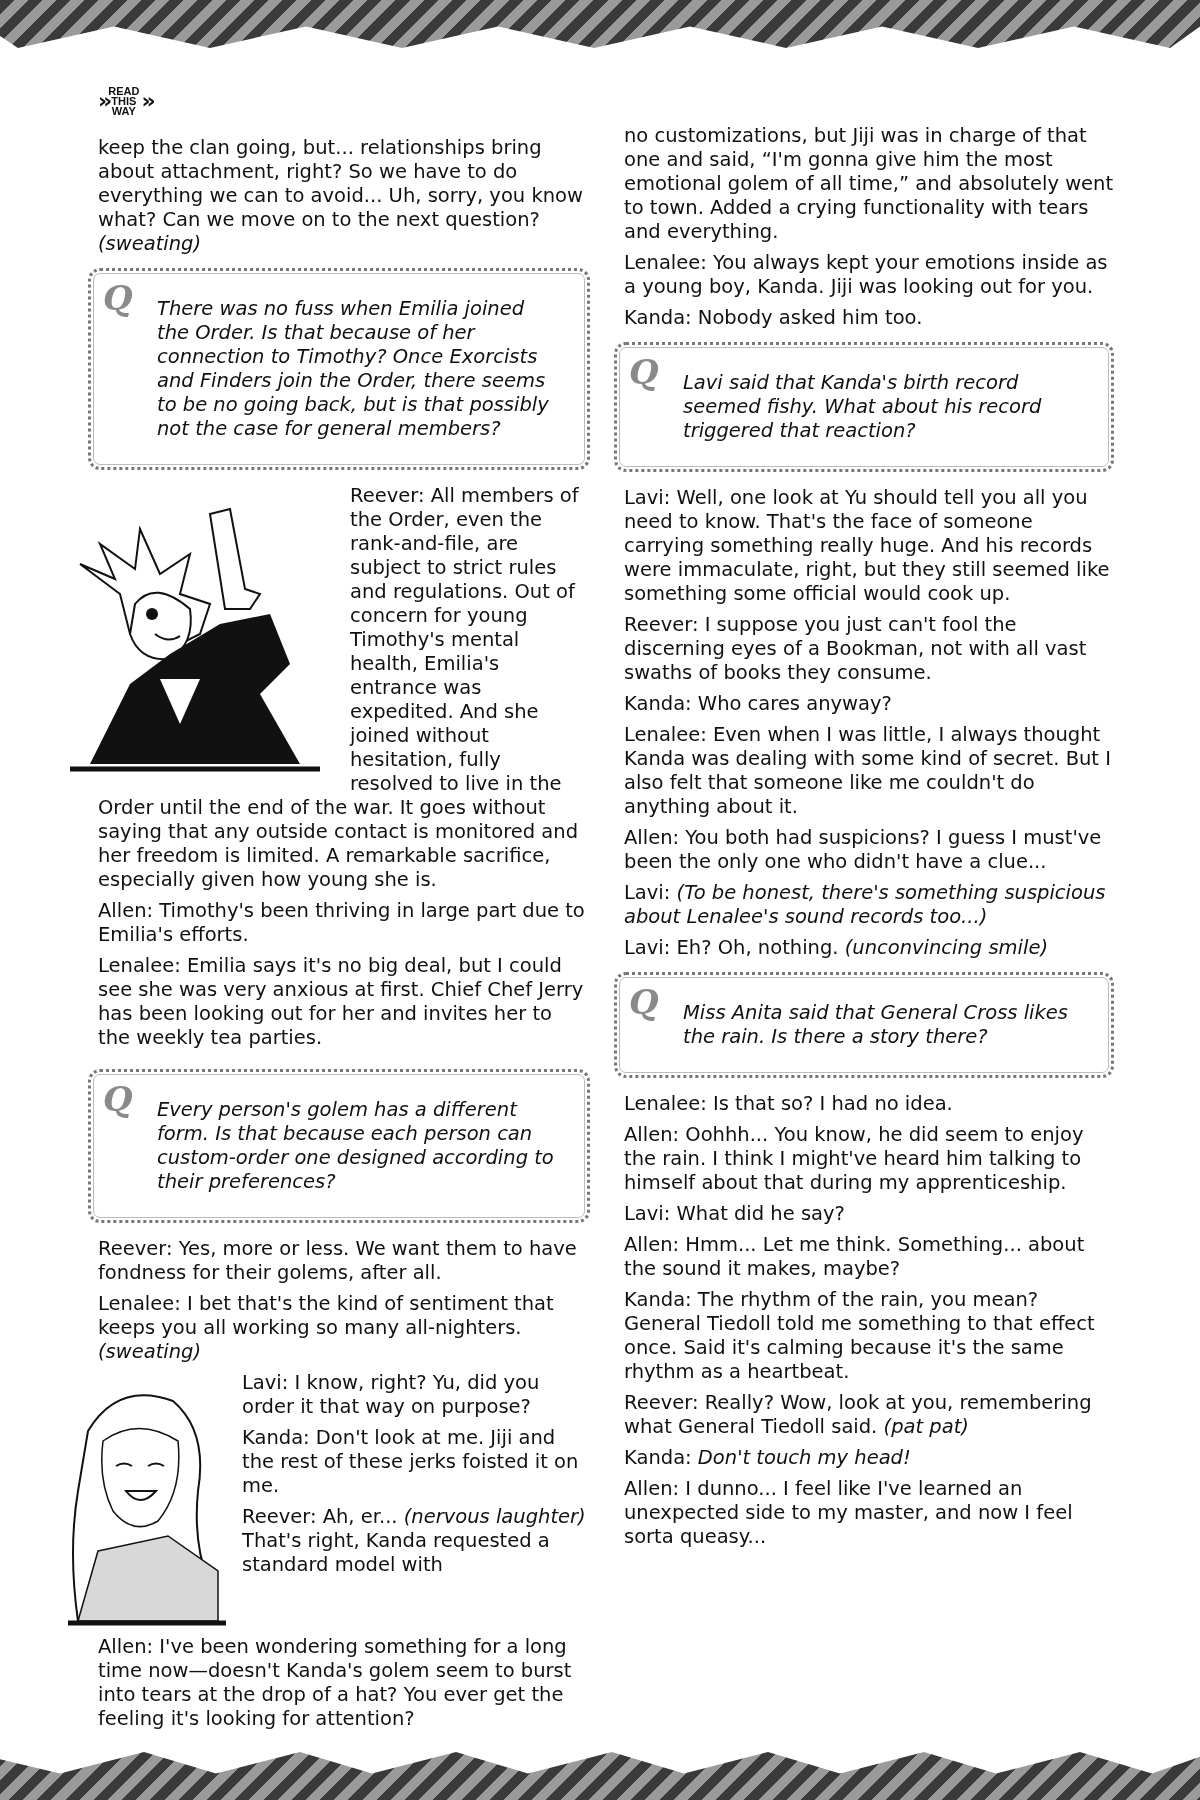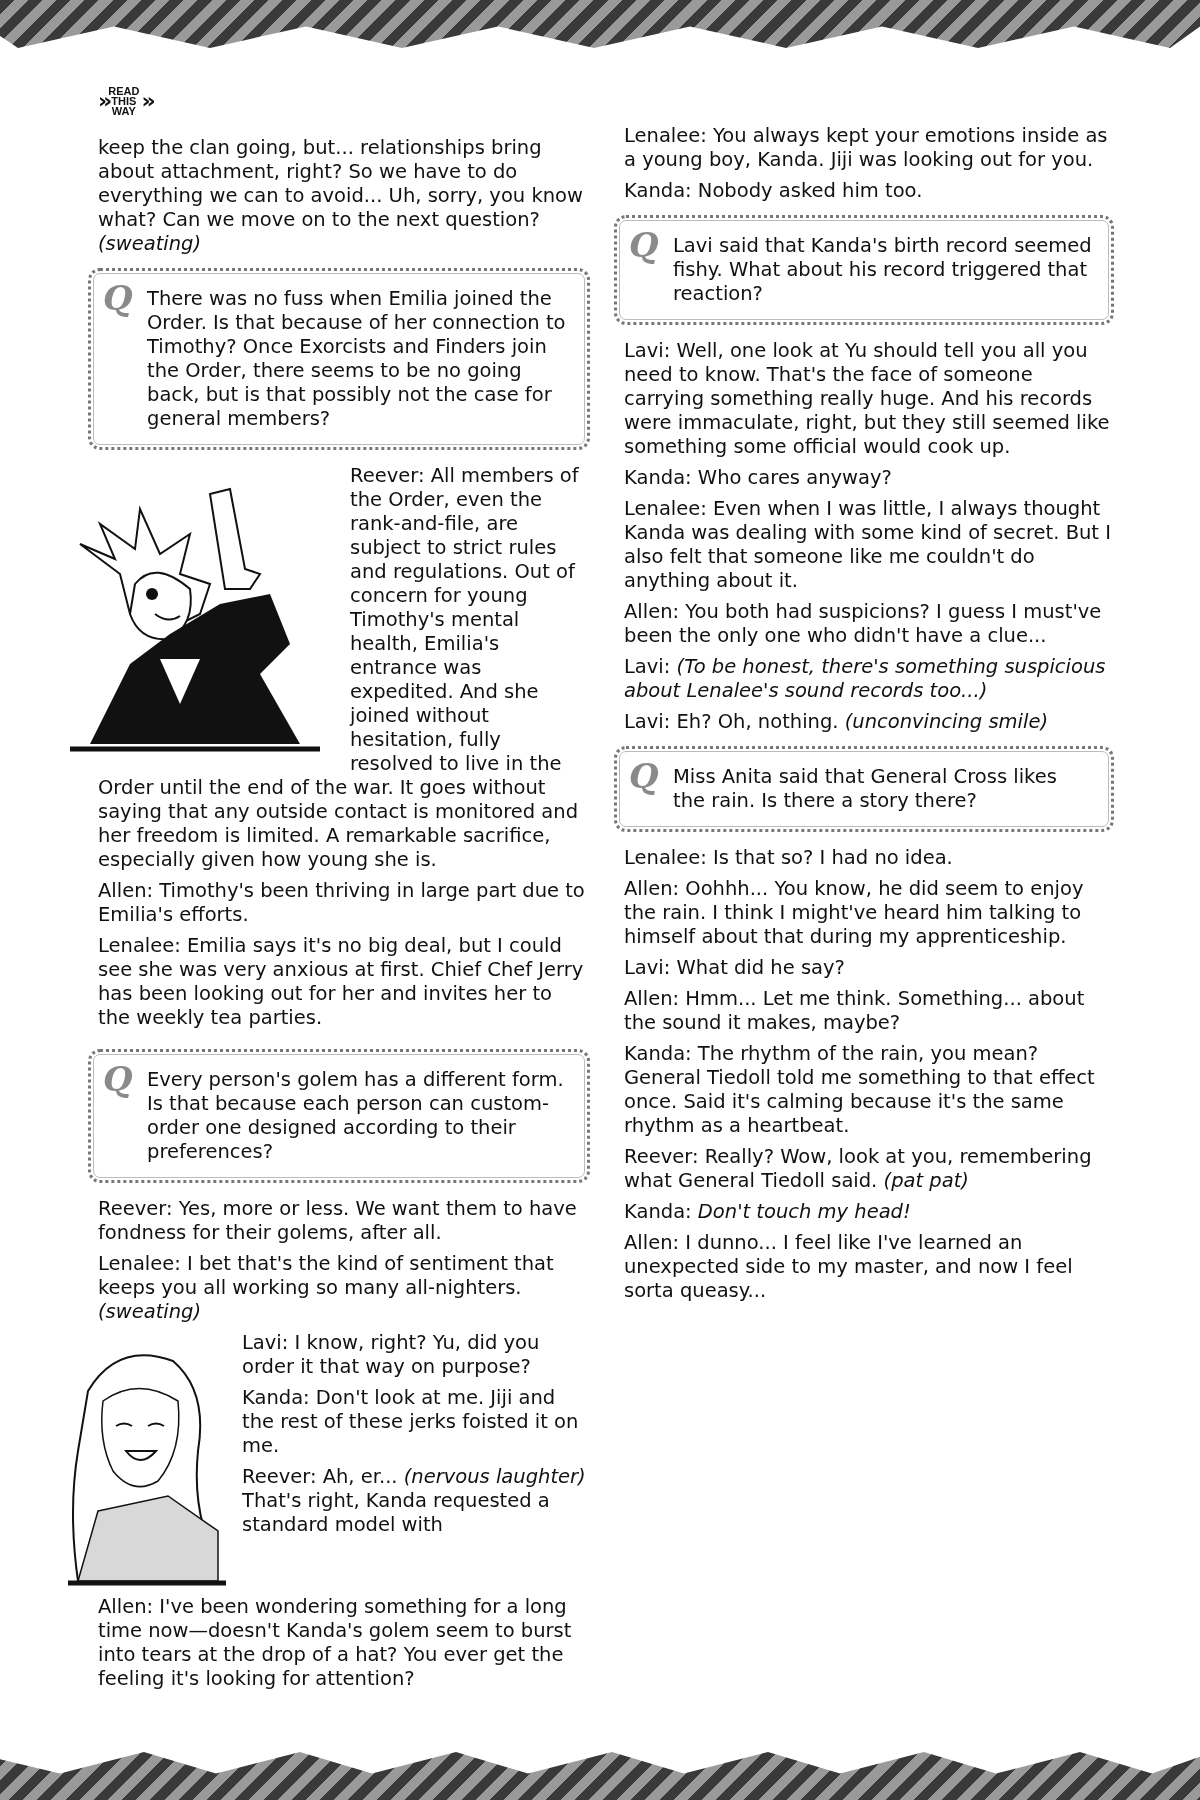--- a/index.html
+++ b/index.html
@@ -32,21 +32,21 @@
 
   .qbox {
     position: relative; margin: 12px 0 14px -10px; padding: 10px 12px 10px 50px;
     border: 3px dotted #777; border-radius: 12px; outline: 1px solid #bbb; outline-offset: -6px;
     background: #fff;
   }
   .qbox .qicon {
     position: absolute; left: 12px; top: 12px; width: 28px; height: 32px;
     color: #8a8a8a; font-family: "DejaVu Serif", serif; font-size: 34px; font-style: italic; font-weight: bold; line-height: 30px;
   }
-  .qtext { margin: 6px; }
+  .qtext { margin: 16px; font-style: italic; }
 
   .wrap-illus { display: flow-root; }
   .illus {
     float: left; margin: 0 14px 4px 0; position: relative; background: #fff;
   }
   .illus-reever { width: 276px; height: 300px; margin-left: -38px; }
   .illus-lenalee { width: 170px; height: 260px; margin-left: -40px; }
   .illus svg { width: 100%; height: 100%; display: block; }
 </style>
 </head>
@@ -122,29 +122,31 @@
     <p class="para">
       <span>Reever: Ah, er... </span><em>(nervous laughter)</em><span> That's right, Kanda requested a standard model with</span>
     </p>
   </div>
   <div class="wrap-illus">
     <p class="para" style="margin-bottom:2px">Allen: I've been wondering something for a long time now—doesn't Kanda's golem seem to burst into tears at the drop of a hat? You ever get the feeling it's looking for attention?</p>
   </div>
 </div>
 
 <div class="col col-right">
+  <p class="para">no customizations, but Jiji was in charge of that one and said, “I'm gonna give him the most emotional golem of all time,” and absolutely went to town. Added a crying functionality with tears and everything.</p>
   <p class="para">Lenalee: You always kept your emotions inside as a young boy, Kanda. Jiji was looking out for you.</p>
   <p class="para">Kanda: Nobody asked him too.</p>
 
   <div class="qbox">
     <span class="qicon">Q</span>
     <p class="qtext">Lavi said that Kanda's birth record seemed fishy. What about his record triggered that reaction?</p>
   </div>
 
   <p class="para">Lavi: Well, one look at Yu should tell you all you need to know. That's the face of someone carrying something really huge. And his records were immaculate, right, but they still seemed like something some official would cook up.</p>
+  <p class="para">Reever: I suppose you just can't fool the discerning eyes of a Bookman, not with all vast swaths of books they consume.</p>
   <p class="para">Kanda: Who cares anyway?</p>
   <p class="para">Lenalee: Even when I was little, I always thought Kanda was dealing with some kind of secret. But I also felt that someone like me couldn't do anything about it.</p>
   <p class="para">Allen: You both had suspicions? I guess I must've been the only one who didn't have a clue...</p>
   <p class="para">
     <span>Lavi: </span><em>(To be honest, there's something suspicious about Lenalee's sound records too...)</em>
   </p>
   <p class="para">
     <span>Lavi: Eh? Oh, nothing. </span><em>(unconvincing smile)</em>
   </p>
 

